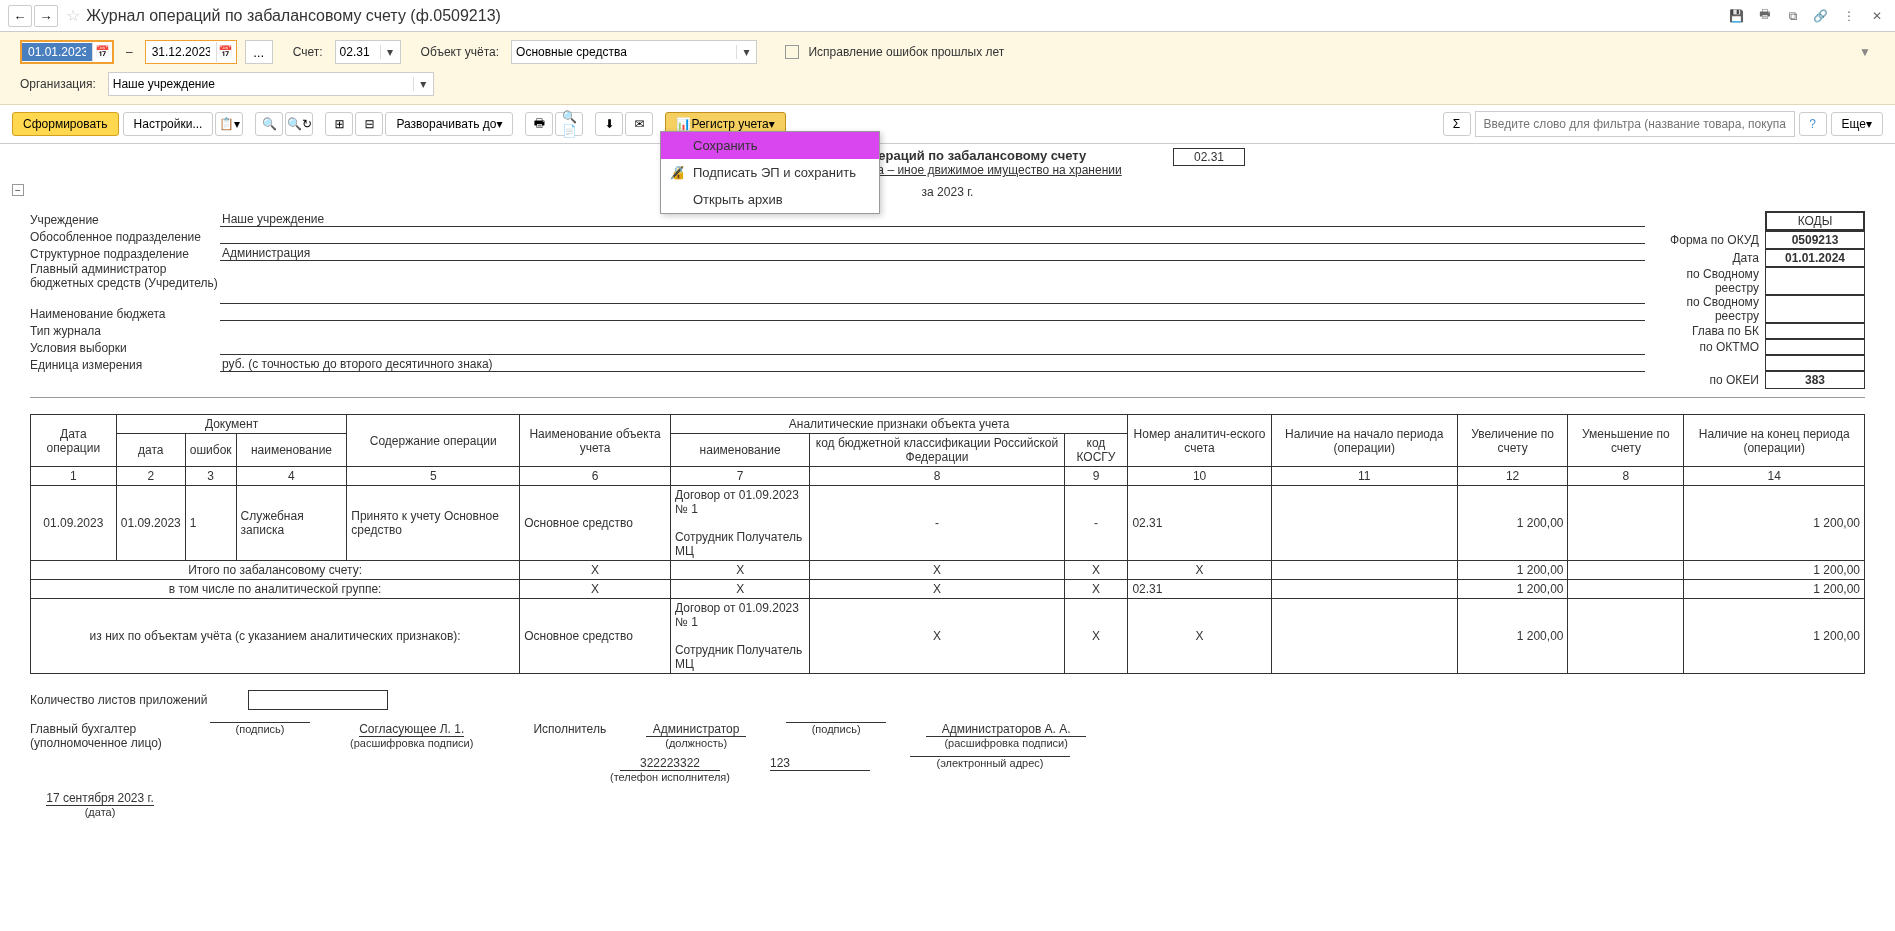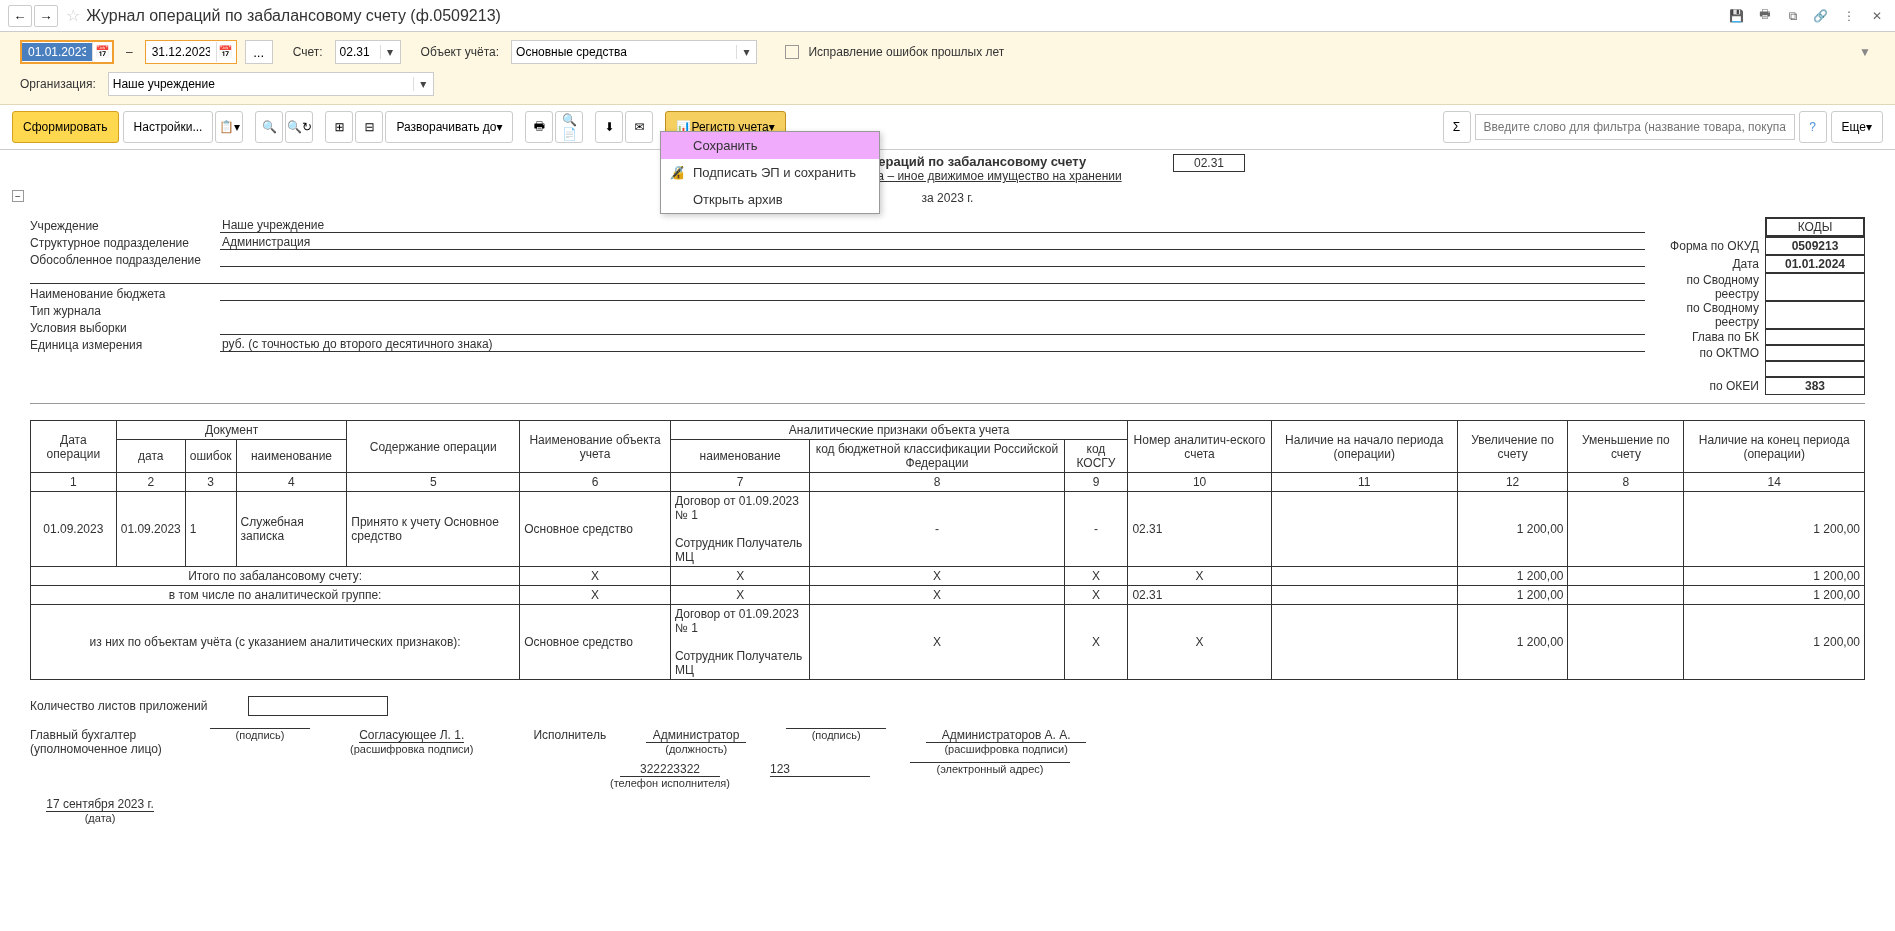--- a/index.html
+++ b/index.html
@@ -25,32 +25,32 @@
 .dash { margin: 0 4px; }
 .dots-btn { width: 28px; height: 24px; border: 1px solid #ccc; background: #fff; cursor: pointer; }
 .label { margin-right: 4px; margin-left: 12px; }
 .select-box { display: inline-flex; align-items: center; border: 1px solid #ccc; background: #fff; height: 24px; padding: 0 4px; }
 .select-box input { border: none; font-size: 12px; background: transparent; }
 .dropdown-arrow { width: 16px; text-align: center; cursor: pointer; color: #444; border-left: 1px solid #ddd; padding-left: 4px; }
 .checkbox { width: 14px; height: 14px; border: 1px solid #999; display: inline-block; margin-right: 6px; vertical-align: middle; }
 
 
 .toolbar { display: flex; align-items: center; padding: 6px 12px; border-bottom: 1px solid #ccc; gap: 4px; }
-.btn { height: 32px; padding: 0 10px; border: 1px solid #ccc; background: #fff; border-radius: 3px; display: inline-flex; align-items: center; cursor: pointer; font-size: 12px; }
+.btn { height: 24px; padding: 0 10px; border: 1px solid #ccc; background: #fff; border-radius: 3px; display: inline-flex; align-items: center; cursor: pointer; font-size: 12px; }
 .btn-yellow { background: #ffd84f; border-color: #d4a020; font-weight: normal; }
 .btn-icon { width: 28px; padding: 0; justify-content: center; }
 .btn-group { display: flex; gap: 2px; margin-right: 8px; }
 .btn.pressed { background: #f5d060; border-color: #c09020; }
 .toolbar-spacer { flex: 1; }
 .filter-input { border: 1px solid #ccc; height: 26px; padding: 0 8px; width: 320px; font-size: 12px; color: #999; }
 
 
 .dropdown-menu { position: absolute; left: 660px; top: 131px; background: #fff; border: 1px solid #999; box-shadow: 2px 2px 6px rgba(0,0,0,0.2); width: 220px; z-index: 100; }
 .dropdown-item { padding: 6px 12px 6px 32px; cursor: pointer; position: relative; font-size: 13px; }
-.dropdown-item.highlighted { background: #f0abfc; }
+.dropdown-item.highlighted { background: #d946ef; }
 .dropdown-item .item-icon { position: absolute; left: 8px; top: 6px; width: 16px; height: 16px; }
 
 
 .report-area { padding: 4px 30px 20px 30px; position: relative; }
 .collapse-handle { position: absolute; left: 12px; top: 40px; width: 12px; height: 12px; border: 1px solid #999; display: flex; align-items: center; justify-content: center; font-size: 10px; cursor: pointer; }
 .report-header { text-align: center; margin-bottom: 4px; position: relative; }
 .report-title { font-weight: bold; font-size: 13px; }
 .report-subtitle { text-decoration: underline; font-size: 12px; }
 .account-box { position: absolute; right: 620px; top: 0; border: 1px solid #333; padding: 1px 20px; font-size: 12px; }
 .period-text { text-align: center; margin: 8px 0 12px 0; }
@@ -192,28 +192,29 @@
   </div>
   <div class="period-text">за 2023 г.</div>
 
   <div class="codes-section">
     <div class="form-fields">
       <div class="form-row">
           <div class="form-label">Учреждение</div>
           <div class="form-value">Наше учреждение</div>
         </div>
       <div class="form-row">
+          <div class="form-label">Обособленное подразделение</div>
+          <div class="form-value"></div>
+        </div>
+      <div class="form-row">
           <div class="form-label">Структурное подразделение</div>
           <div class="form-value">Администрация</div>
         </div>
       <div class="form-row">
-          <div class="form-label">Обособленное подразделение</div>
-          <div class="form-value"></div>
-        </div>
-      <div class="form-row">
+          <div class="form-label" style="height:42px">Главный администратор бюджетных средств (Учредитель)</div>
           <div class="form-value"></div>
         </div>
       <div class="form-row">
           <div class="form-label">Наименование бюджета</div>
           <div class="form-value"></div>
         </div>
       <div class="form-row">
           <div class="form-label">Тип журнала</div>
         </div>
       <div class="form-row">

